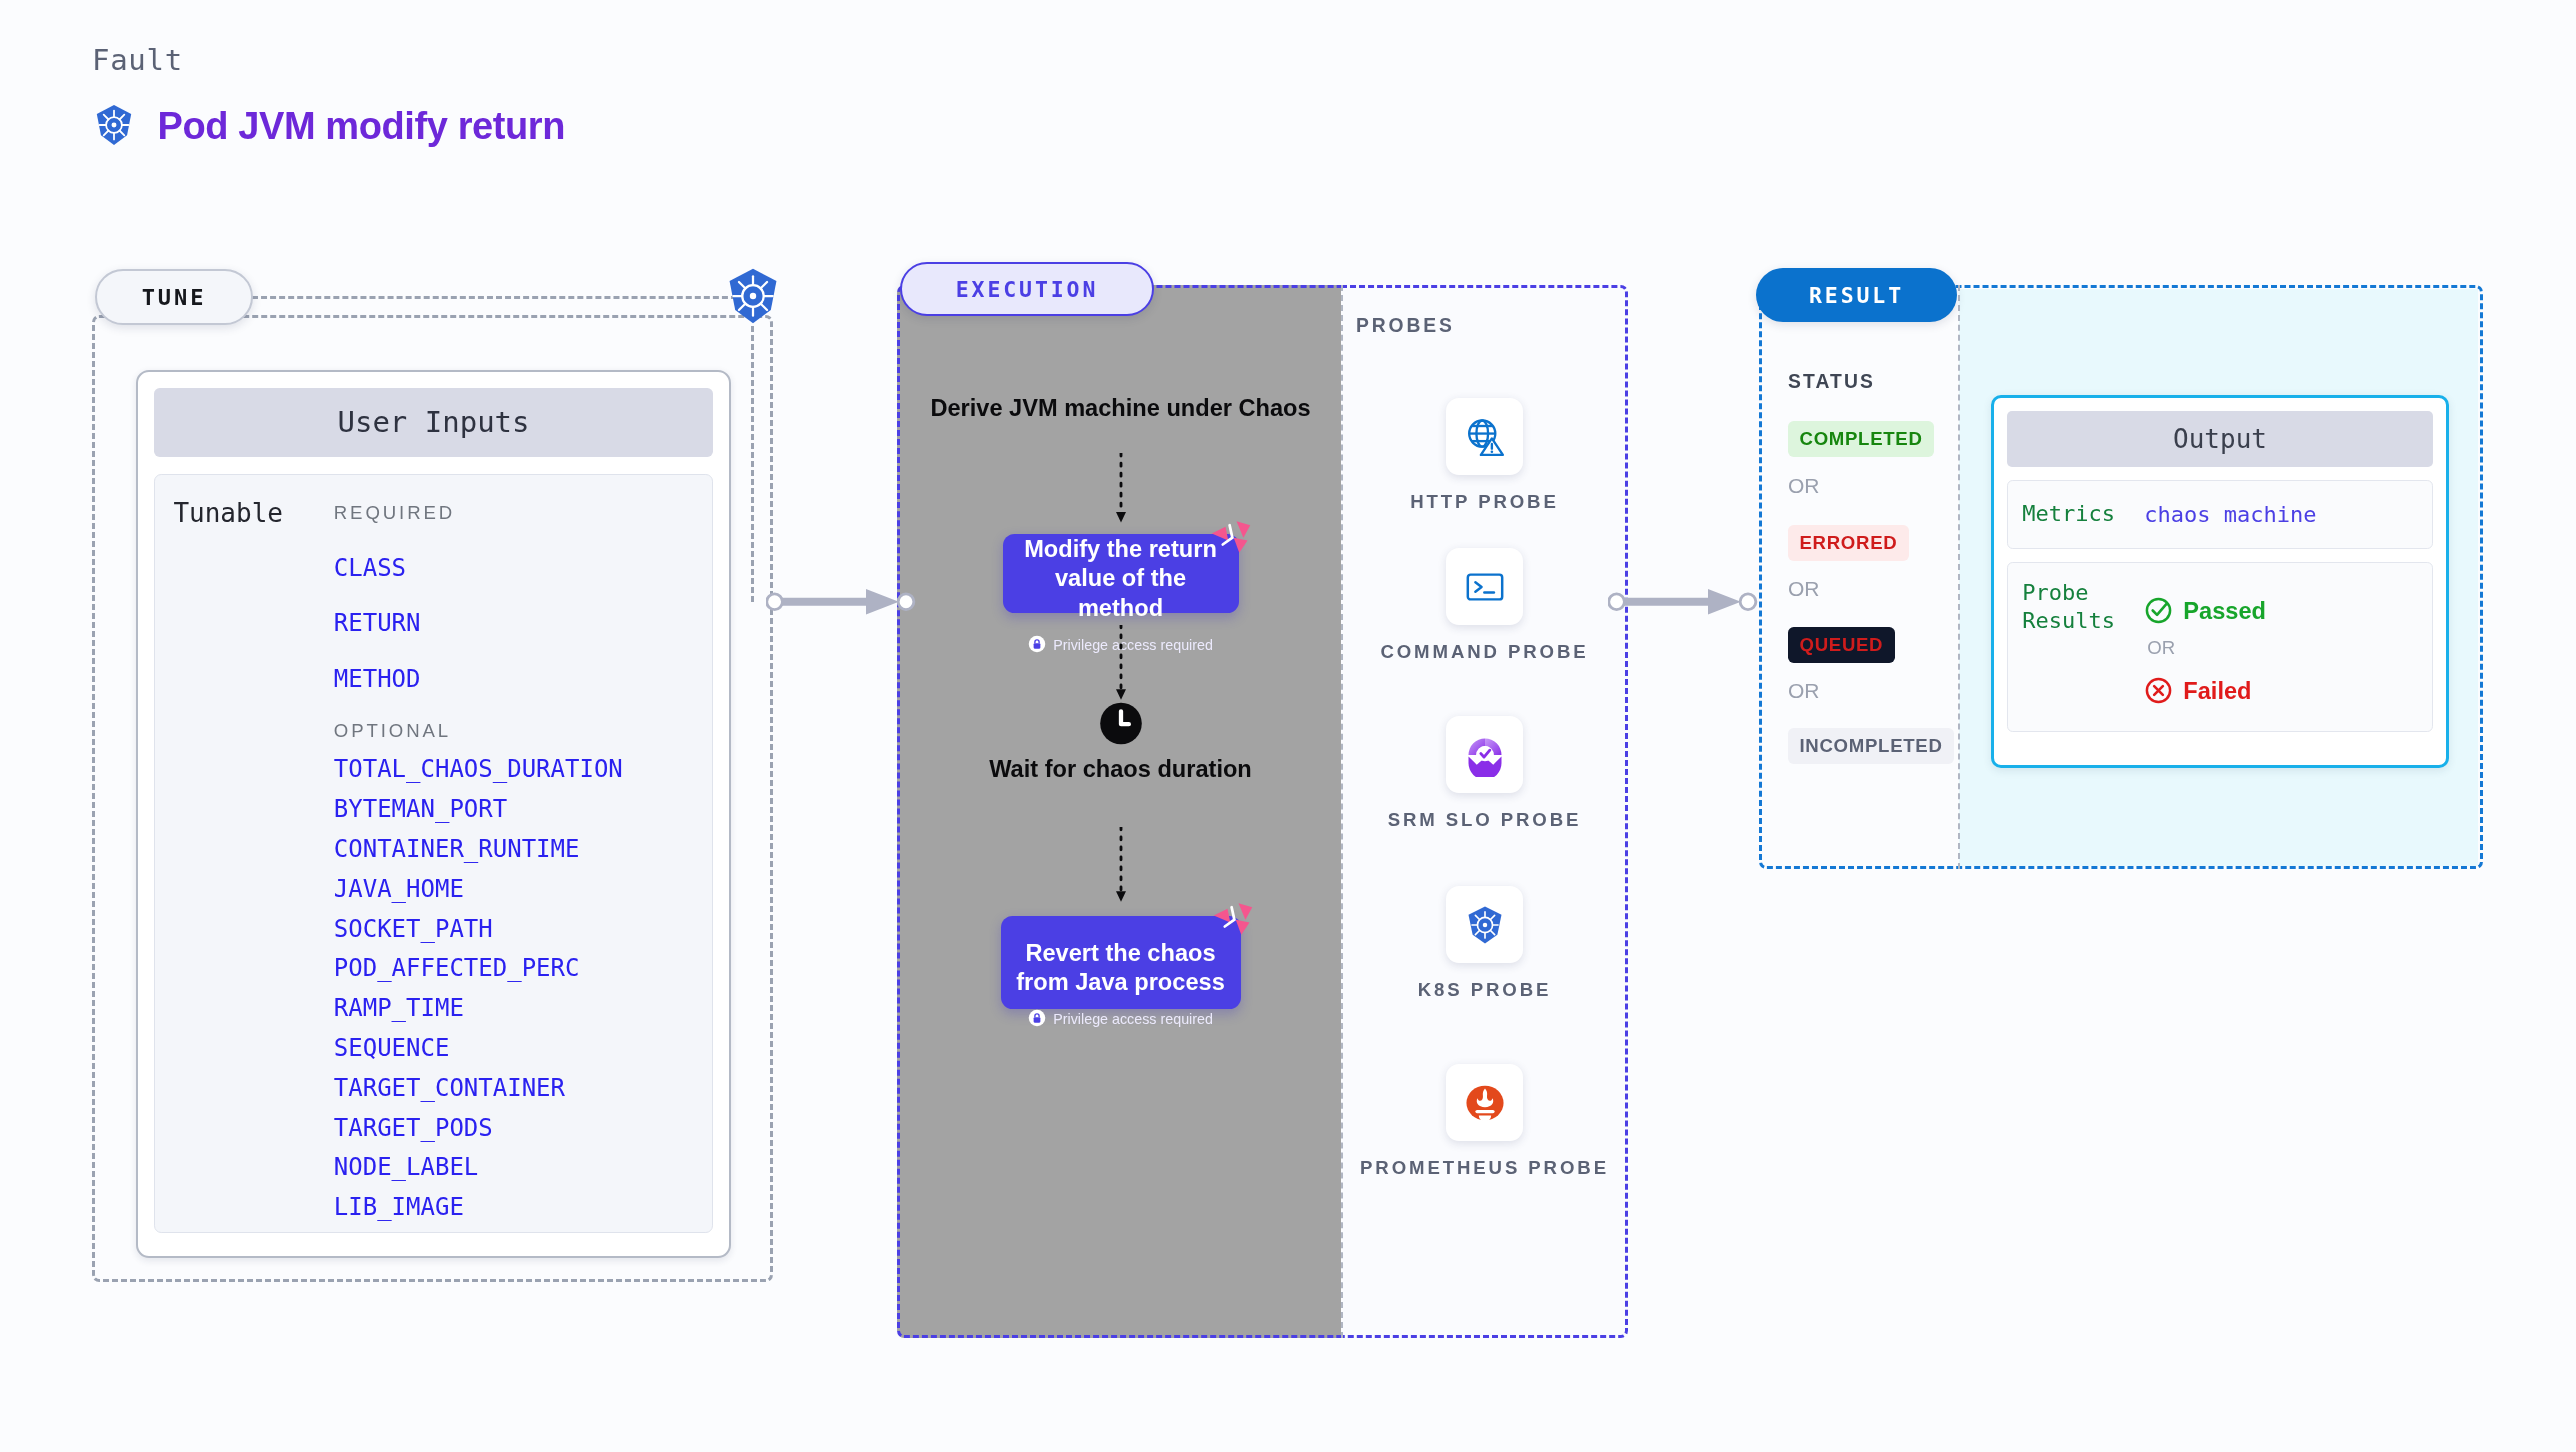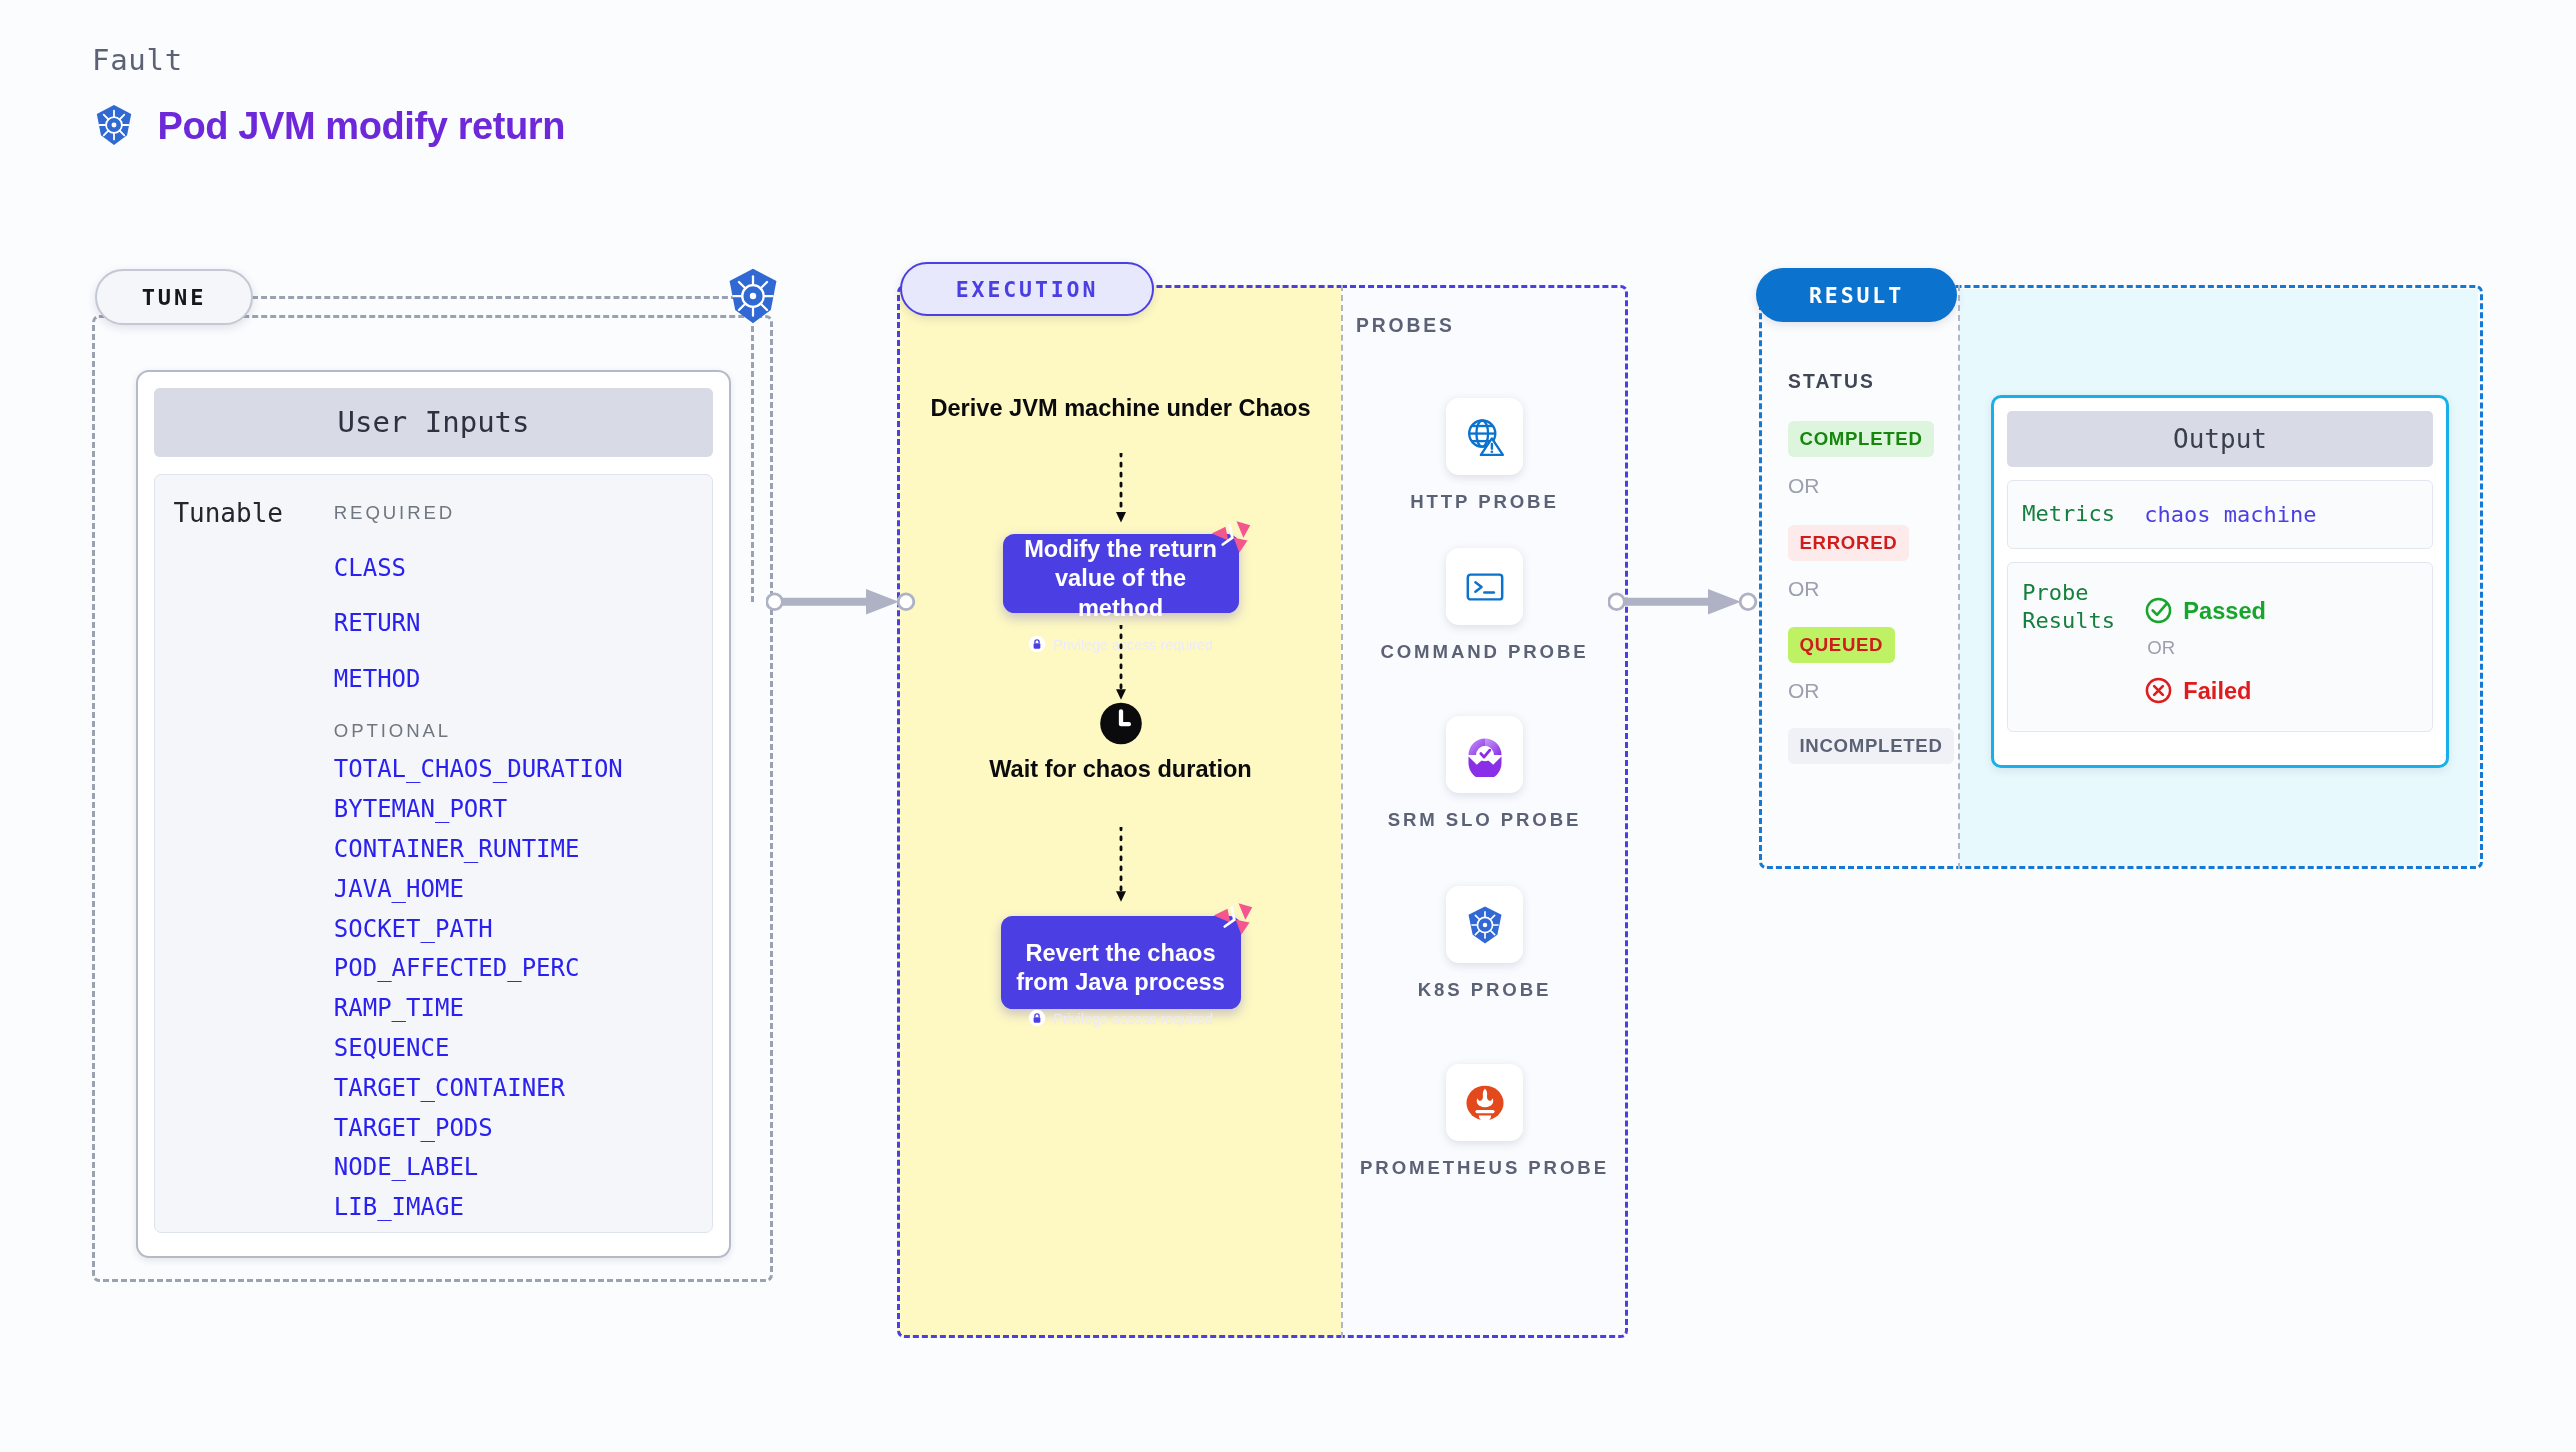--- a/index.html
+++ b/index.html
@@ -74,21 +74,21 @@
   .param.req{margin:31.5px 0 0 0;}
   .param.opt{margin:15.8px 0 0 0;}
 
   
   #arrow1{position:absolute;left:766px;top:586px;width:150px;height:31.5px;z-index:8;}
   #arrow2{position:absolute;left:1608px;top:586px;width:150px;height:31.5px;z-index:8;}
 
   
   #exec-panel{left:897px;top:285px;width:444px;height:1053px;
     border:3.6px dashed #4b3fe4;border-right:none;border-radius:7.2px 0 0 7.2px;
-    background:#fef9c3;}
+    background:#a3a3a3;}
   #exec-pill{left:900px;top:262px;width:254px;height:54px;
     background:#e8e8fc;border:2.9px solid #4b3fe4;color:#4b3fe4;font-size:21.5px;}
   #exec-inner{position:absolute;left:0;top:0;width:100%;height:100%;}
 
   .step-caption{
     position:absolute;text-align:center;font-size:23.6px;font-weight:bold;color:#0b0b0d;
     line-height:1.25;width:100%;left:0;
   }
   .dotted-arrow{position:absolute;left:50%;transform:translateX(-50%);}
 
@@ -441,21 +441,21 @@
 <div id="result-cyanfill"></div>
 <div id="result-panel" class="stage"></div>
 <div id="result-status-col"></div>
 <div id="result-pill" class="stage-pill">RESULT</div>
 
 <div id="status-label">STATUS</div>
 <div class="status-badge" style="top:421px;background:#ddf5dd;color:#17860f">COMPLETED</div>
 <div class="or-text" style="top:474px">OR</div>
 <div class="status-badge" style="top:525px;background:#fdeaea;color:#cf1c1c">ERRORED</div>
 <div class="or-text" style="top:577px">OR</div>
-<div class="status-badge" style="top:627px;background:#bef264;color:#cf1c1c">QUEUED</div>
+<div class="status-badge" style="top:627px;background:#0f172a;color:#cf1c1c">QUEUED</div>
 <div class="or-text" style="top:679px">OR</div>
 <div class="status-badge" style="top:728px;background:#f0f1f6;color:#5b6275">INCOMPLETED</div>
 
 <div id="output-card">
   <div id="output-header">Output</div>
   <div class="out-row" style="height:69px;align-items:center">
     <span class="out-key">Metrics</span>
     <span class="out-val-link">chaos machine</span>
   </div>
   <div class="out-row" style="height:170px">

